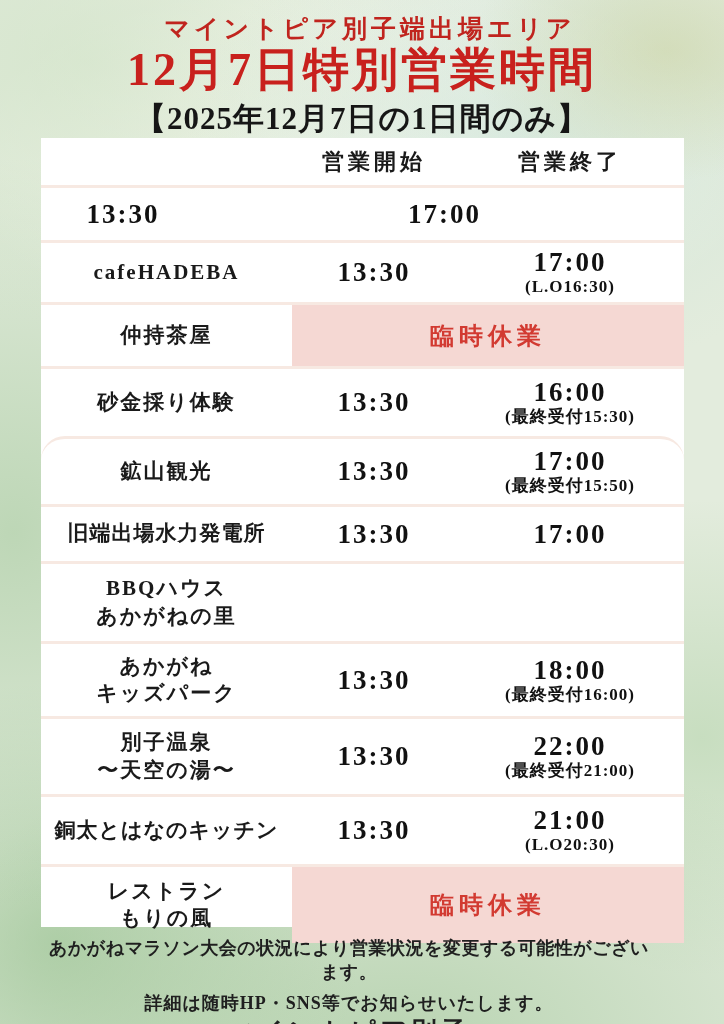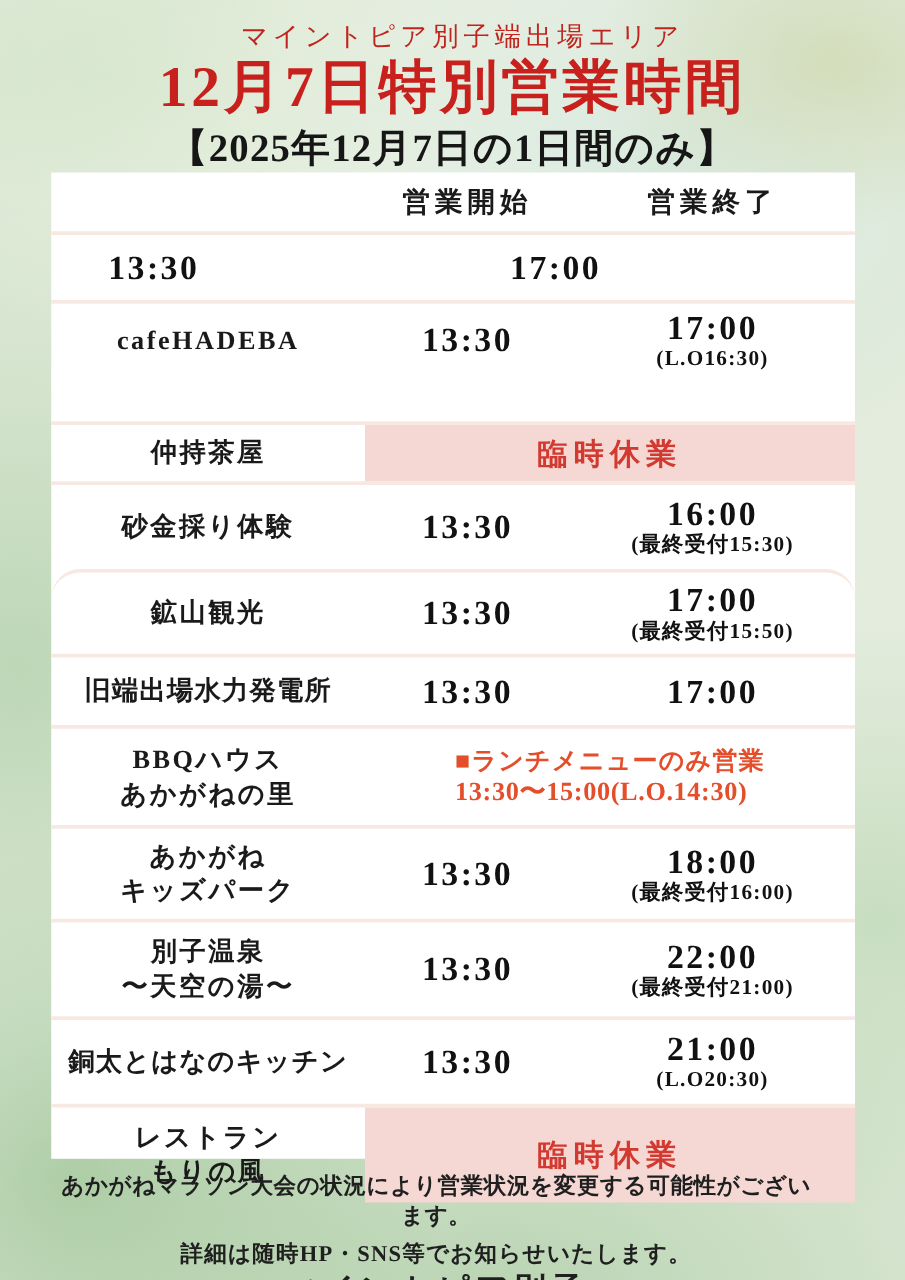--- a/index.html
+++ b/index.html
@@ -12,21 +12,21 @@
       radial-gradient(ellipse 480px 340px at 72% 14%, rgba(196,224,212,0.55), transparent 70%),
       radial-gradient(ellipse 560px 380px at 12% 6%, rgba(206,226,196,0.60), transparent 70%),
       radial-gradient(ellipse 460px 520px at 2% 52%, rgba(158,197,150,0.55), transparent 72%),
       radial-gradient(ellipse 420px 360px at 8% 92%, rgba(146,190,138,0.60), transparent 72%),
       radial-gradient(ellipse 700px 420px at 55% 102%, rgba(150,192,142,0.55), transparent 75%),
       radial-gradient(ellipse 380px 340px at 97% 72%, rgba(166,204,156,0.45), transparent 70%),
       radial-gradient(ellipse 520px 240px at 50% 16%, rgba(252,251,244,0.85), transparent 78%),
       radial-gradient(ellipse 420px 200px at 45% 3%, rgba(248,248,240,0.55), transparent 75%);
   }
   .header { padding-top:16px; text-align:center; }
-  .area-label { font-size:21px; font-weight:normal; letter-spacing:4px; line-height:26px;padding-left:16px; }
+  .area-label { font-size:25px; font-weight:bold; letter-spacing:4px; line-height:26px;padding-left:16px; }
   .main-title { font-size:46px; font-weight:bold; letter-spacing:3px; line-height:52px; margin-top:2px; }
   .subtitle { font-size:31px; font-weight:bold; letter-spacing:1px; line-height:38px; color:#161616; margin-top:4px; }
 
   .hours-table {
     position:absolute; left:41px; top:138px; width:643px; height:789px;
     background:#ffffff;
   }
   .row { display:flex; box-sizing:border-box; border-top:3px solid #f7e9e2; }
   .row.first { border-top:none; }
   .c { display:flex; align-items:center; justify-content:center; box-sizing:border-box; }
@@ -78,21 +78,21 @@
 
     <div class="row" style="height:62px;">
       <div class="c c-name">cafeHADEBA</div>
       <div class="c c-open time">13:30</div>
       <div class="c c-close">
         <div class="time">17:00</div>
         <div class="note">(L.O16:30)</div>
       </div>
     </div>
 
-    <div class="row" style="height:48px;margin-top:35px;">
+    <div class="row" style="height:64px;">
       <div class="c c-name">仲持茶屋</div>
       <div class="banner">
         <span class="closed-text">臨時休業</span>
       </div>
     </div>
 
     <div class="row" style="height:70px;">
       <div class="c c-name">砂金採り体験</div>
       <div class="c c-open time">13:30</div>
       <div class="c c-close">
@@ -114,26 +114,20 @@
       <div class="c c-name" style="letter-spacing:1px;">旧端出場水力発電所</div>
       <div class="c c-open time">13:30</div>
       <div class="c c-close">
         <div class="time">17:00</div>
       </div>
     </div>
 
     <div class="row" style="height:80px;">
       <div class="c c-name">BBQハウス
 あかがねの里</div>
-      <div class="special">
-        <div class="special-inner">
-          <div class="sp1">■ランチメニューのみ営業</div>
-          <div class="sp2">13:30〜15:00(L.O.14:30)</div>
-        </div>
-      </div>
     </div>
 
     <div class="row" style="height:75px;">
       <div class="c c-name">あかがね
 キッズパーク</div>
       <div class="c c-open time">13:30</div>
       <div class="c c-close">
         <div class="time">18:00</div>
         <div class="note">(最終受付16:00)</div>
       </div>

